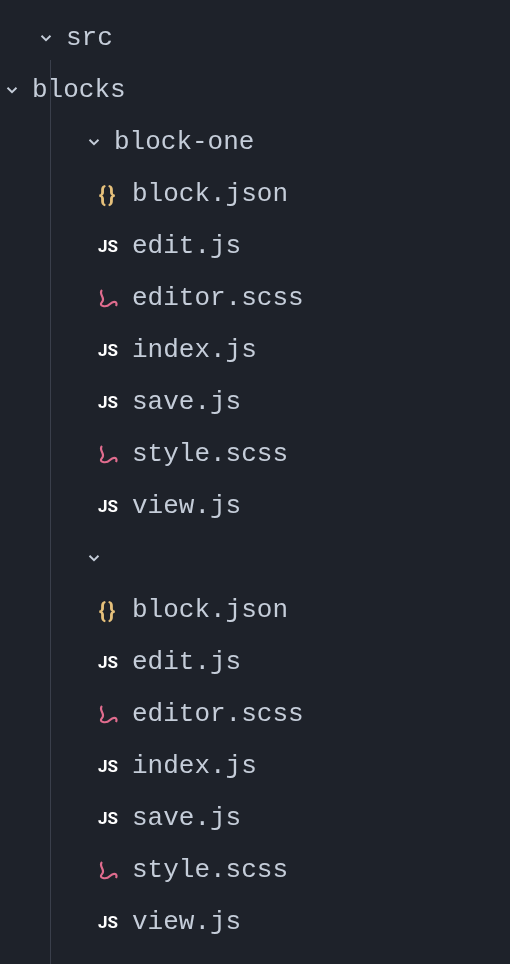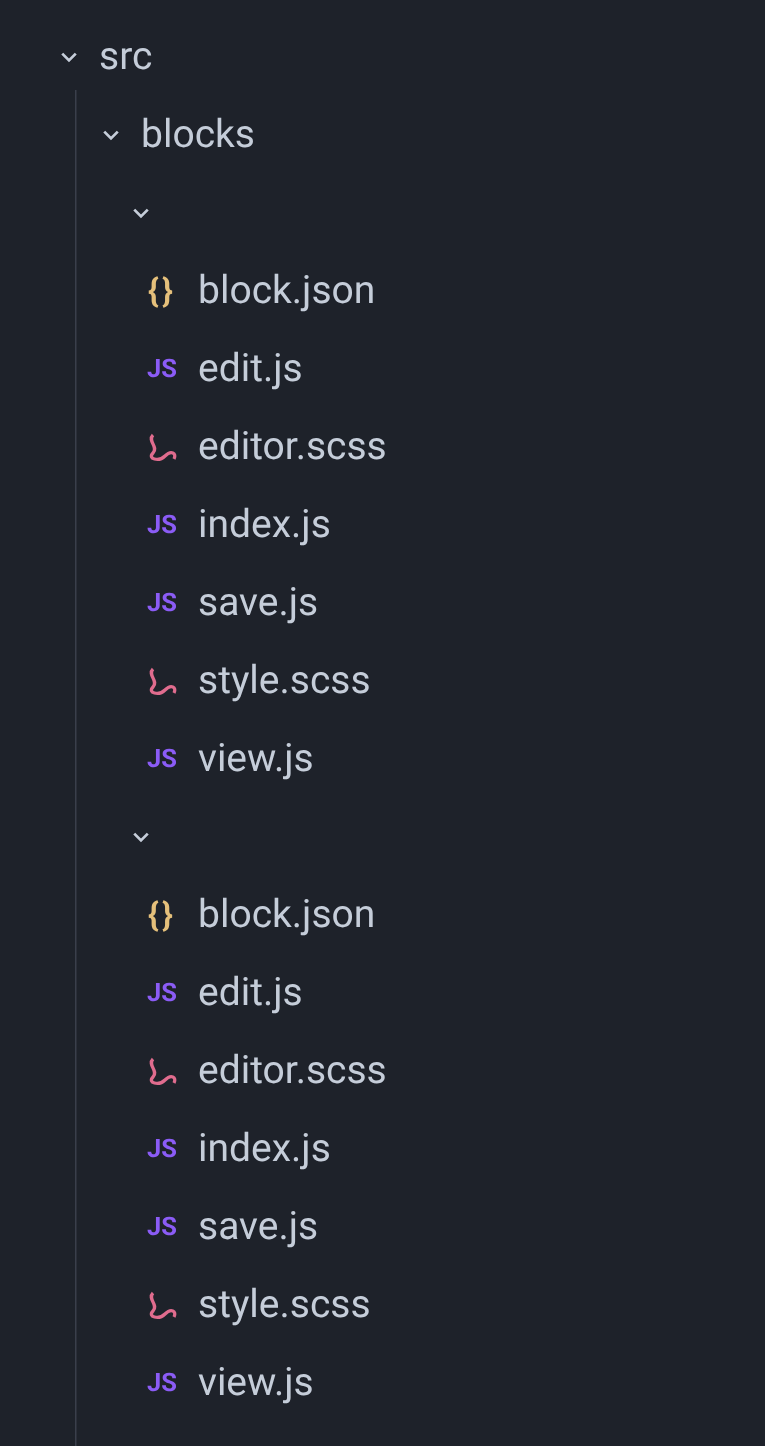--- a/index.html
+++ b/index.html
@@ -48,37 +48,38 @@
       margin-right: 8px;
       flex-shrink: 0;
     }
     .icon-json {
       color: #e5c07b;
       font-weight: bold;
       font-size: 22px;
       letter-spacing: 2px;
     }
     .icon-js {
-      color: #8b5cf6;
+      color: #ffffff;
       font-weight: bold;
       font-size: 17px;
       letter-spacing: 0px;
     }
     .icon-scss svg {
       width: 24px;
       height: 24px;
       stroke: #e06c8e;
       stroke-width: 2.2;
       fill: none;
     }
     .label {
       color: #c5cdd9;
+      font-family: Liberation Mono, monospace;
     }
     .depth-0 { padding-left: 34px; }
-    .depth-1 { padding-left: 62px; }
+    .depth-1 { }
     .depth-2 { padding-left: 82px; }
     .depth-3 { padding-left: 92px; }
     .guide {
       position: absolute;
       width: 1px;
       background-color: #3a3f4b;
       top: 60px;
       bottom: 0;
       left: 50px;
     }
@@ -105,20 +106,21 @@
   </span>
   <span class="label">blocks</span>
 </div>
 
 <div class="tree-item depth-2">
   <span class="chevron">
     <svg viewBox="0 0 24 24">
         <polyline points="6 9 12 15 18 9"></polyline>
       </svg>
   </span>
+  <span class="label">block-one</span>
 </div>
 
 <div class="tree-item depth-3">
   <span class="icon icon-json">{}</span>
   <span class="label">block.json</span>
 </div>
 
 <div class="tree-item depth-3">
   <span class="icon icon-js">JS</span>
   <span class="label">edit.js</span>

